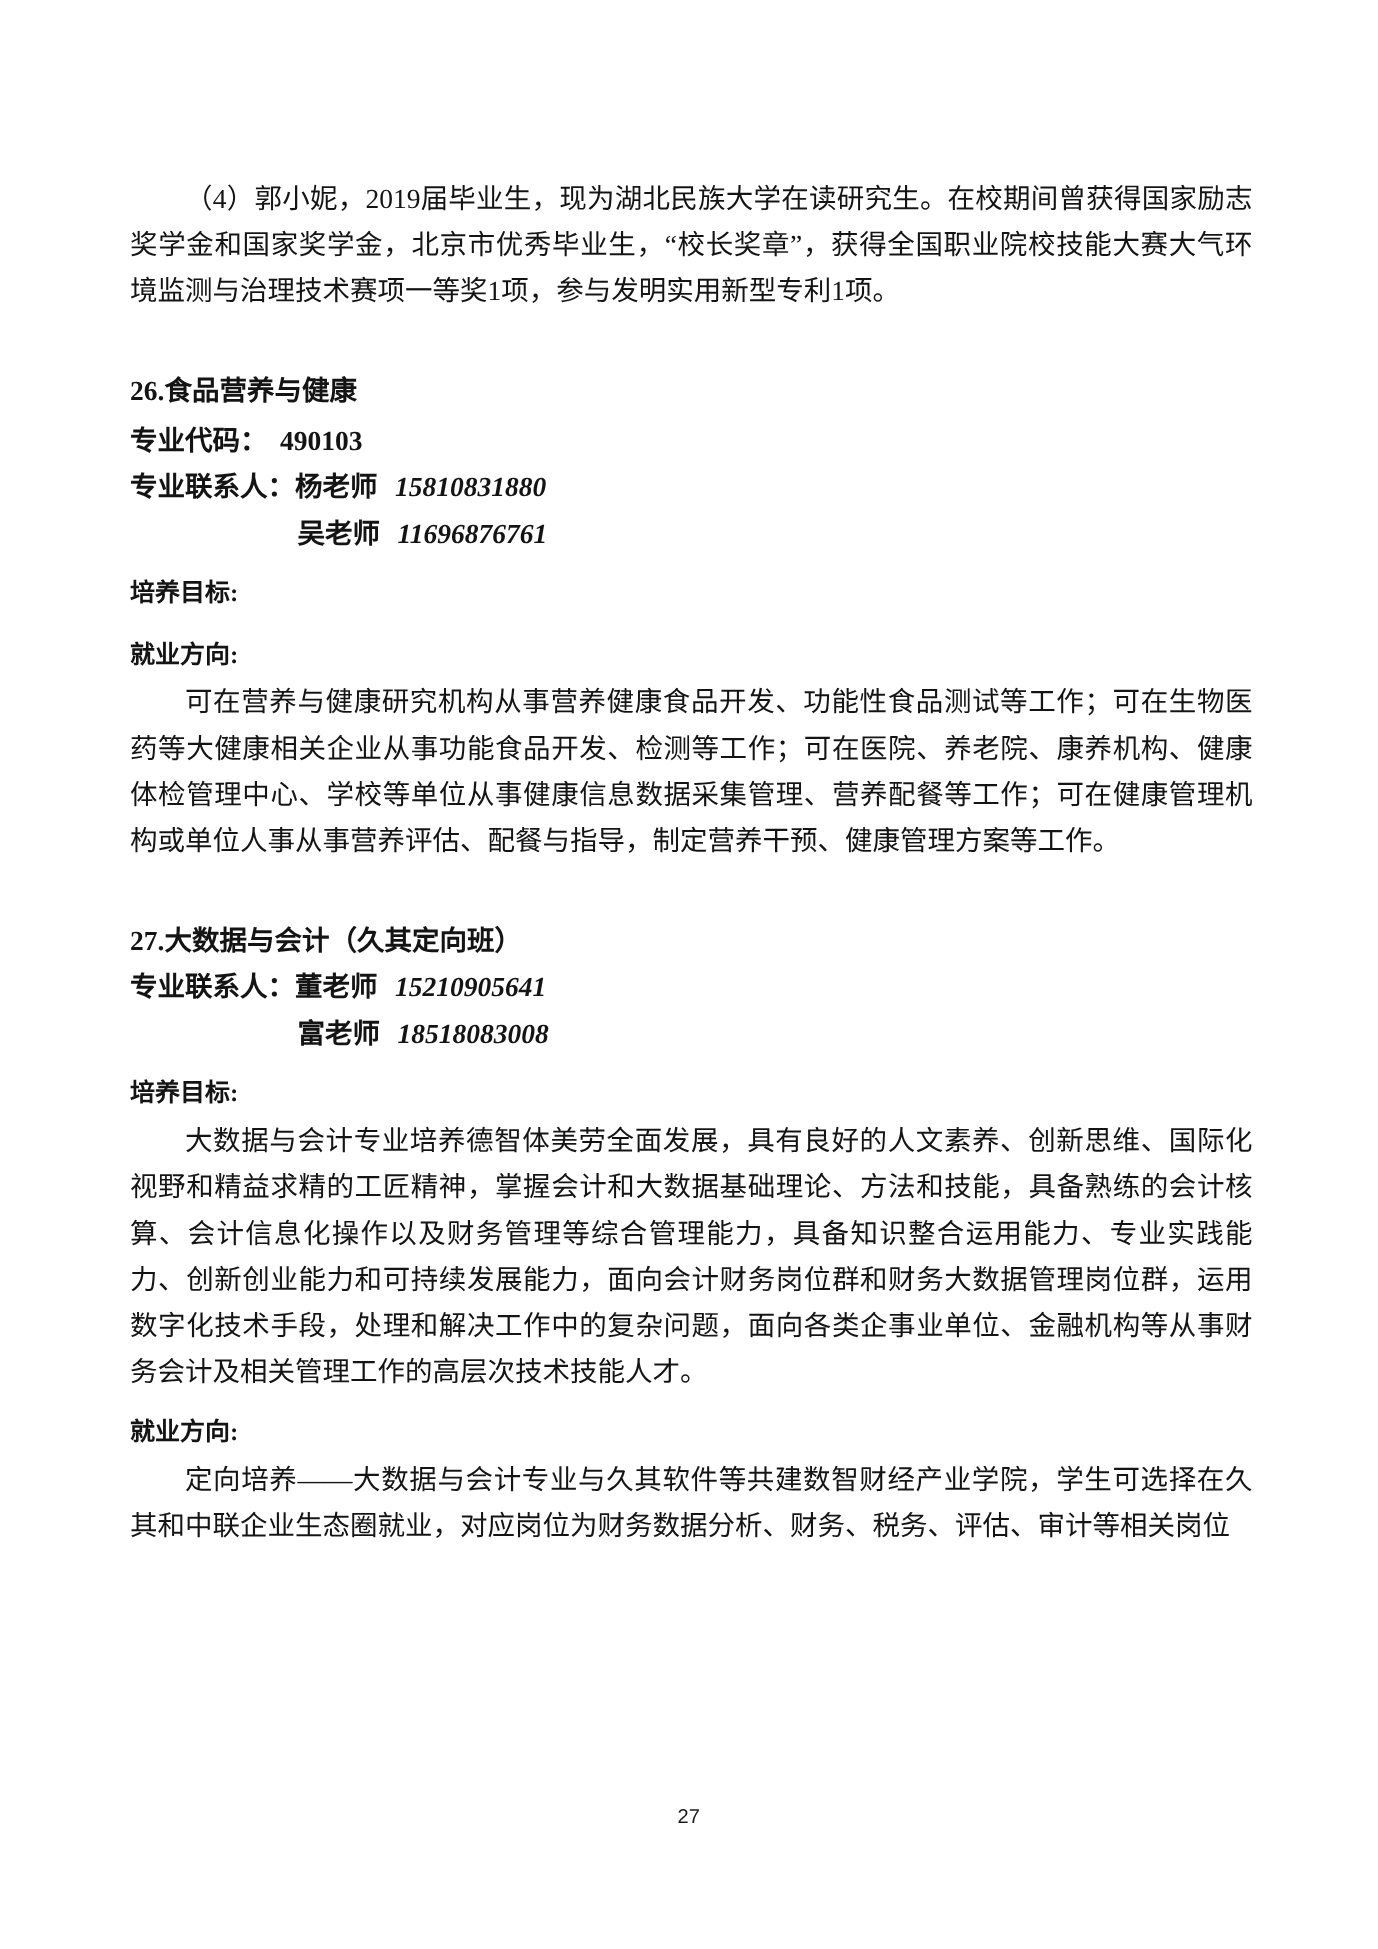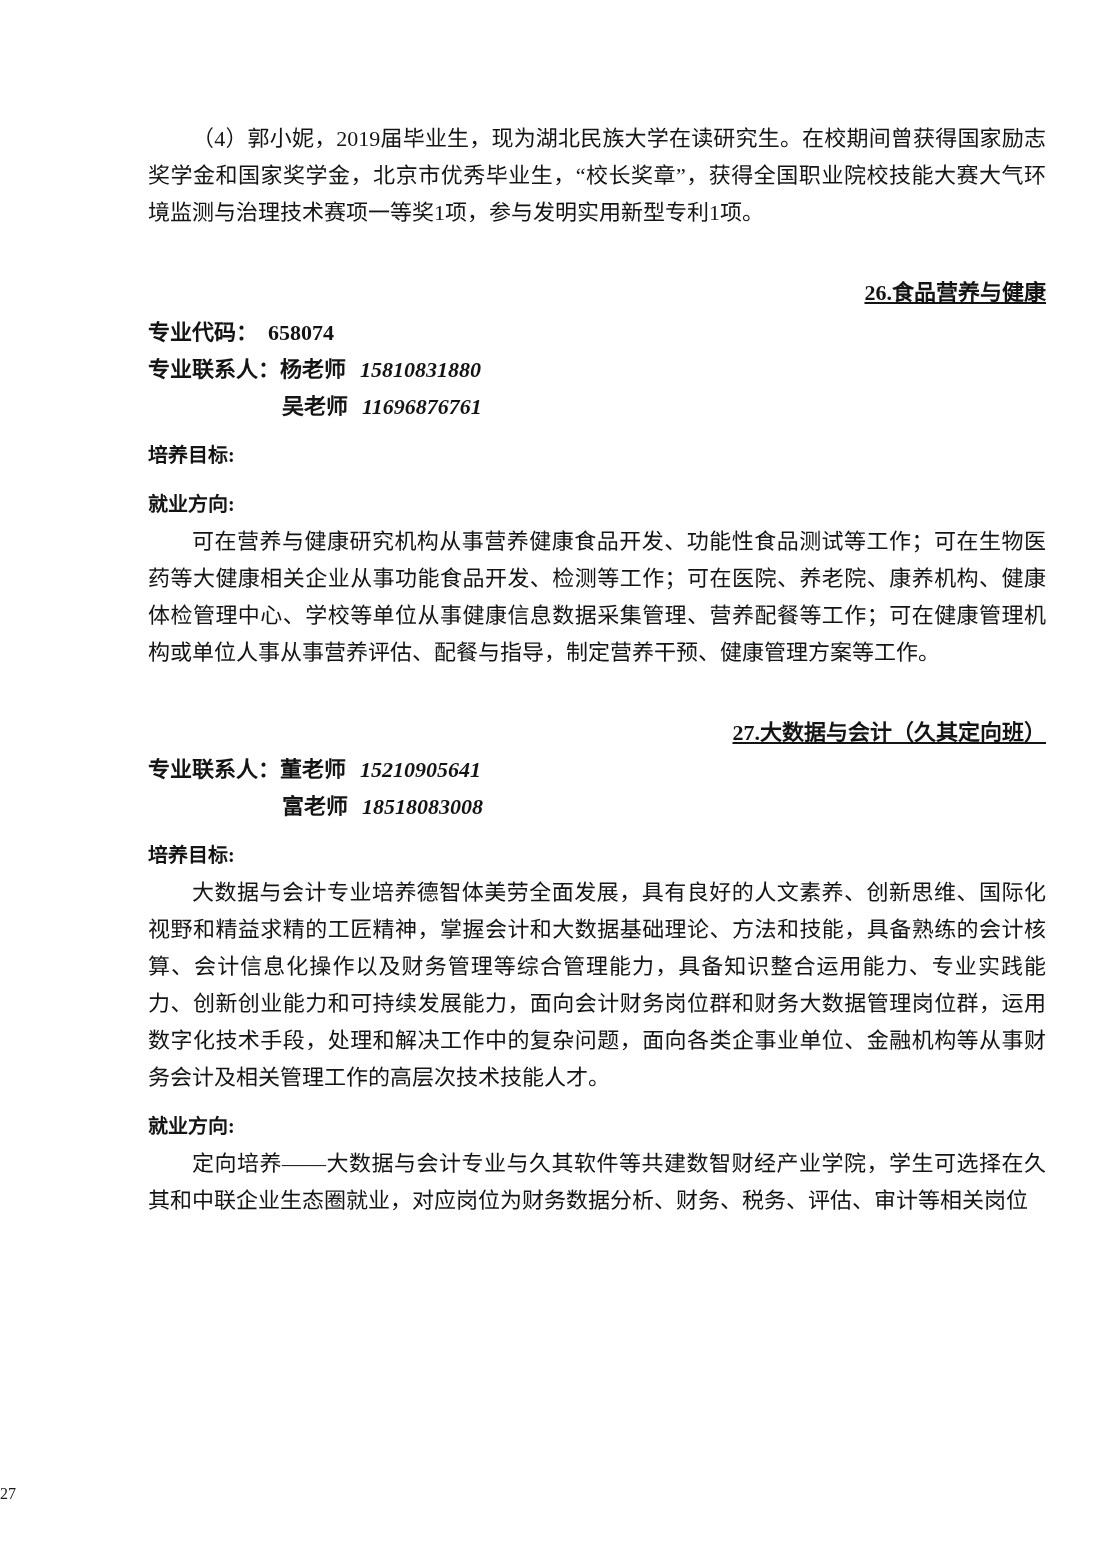--- a/index.html
+++ b/index.html
@@ -9,78 +9,76 @@
     width: 1102px;
     height: 1559px;
     background: #ffffff;
     color: #141414;
     font-family: "Liberation Serif", serif;
     overflow: hidden;
   }
   .content {
     position: absolute;
     left: 104px;
-    top: 120px;
+    top: 140px;
     width: 898px;
-    margin-left: 44px;
   }
   .body-para {
     font-size: 22px;
     line-height: 37px;
     text-align: justify;
     text-indent: 2em;
     font-weight: normal;
   }
   .sec-heading {
     font-size: 22px;
     line-height: 37px;
     font-weight: bold;
     margin-top: 43px;
-    text-align: right;
-    text-decoration: underline;
+    text-align: left;
   }
   .meta-line {
     font-size: 22px;
     line-height: 37px;
     font-weight: bold;
     white-space: nowrap;
   }
   .meta-line.first { margin-top: 3px; }
   .meta-line .value { margin-left: 10px; }
   .meta-line .phone { margin-left: 14px; font-style: italic; }
   .contact-cont { padding-left: 134px; }
   .sub-heading {
     font-size: 20px;
     line-height: 37px;
     font-weight: bold;
     margin-top: 12px;
   }
   .page-number {
     position: absolute;
-    top: 1482px;
+    top: 1442px;
     left: 0;
     width: 100%;
-    text-align: left;
+    text-align: center;
     font-size: 16px;
     line-height: 24px;
-    font-family: Liberation Serif, serif;
+    font-family: Liberation Sans, sans-serif;
     color: #1a1a1a;
   }
 </style>
 </head>
 <body>
 
 <div class="page">
   <div class="content">
 
     <p class="body-para">（4）郭小妮，2019届毕业生，现为湖北民族大学在读研究生。在校期间曾获得国家励志奖学金和国家奖学金，北京市优秀毕业生，“校长奖章”，获得全国职业院校技能大赛大气环境监测与治理技术赛项一等奖1项，参与发明实用新型专利1项。</p>
 
     <section>
       <h2 class="sec-heading">26.食品营养与健康</h2>
-      <p class="meta-line first"><span>专业代码：</span><span class="value">658074</span></p>
+      <p class="meta-line first"><span>专业代码：</span><span class="value">490103</span></p>
       <p class="meta-line"><span>专业联系人：</span><span>杨老师</span><span class="phone">15810831880</span></p>
       <p class="meta-line contact-cont"><span>吴老师</span><span class="phone">11696876761</span></p>
       <h3 class="sub-heading">培养目标:</h3>
       <h3 class="sub-heading">就业方向:</h3>
       <p class="body-para">可在营养与健康研究机构从事营养健康食品开发、功能性食品测试等工作；可在生物医药等大健康相关企业从事功能食品开发、检测等工作；可在医院、养老院、康养机构、健康体检管理中心、学校等单位从事健康信息数据采集管理、营养配餐等工作；可在健康管理机构或单位人事从事营养评估、配餐与指导，制定营养干预、健康管理方案等工作。</p>
     </section>
 
     <section>
       <h2 class="sec-heading">27.大数据与会计（久其定向班）</h2>
       <p class="meta-line"><span>专业联系人：</span><span>董老师</span><span class="phone">15210905641</span></p>

